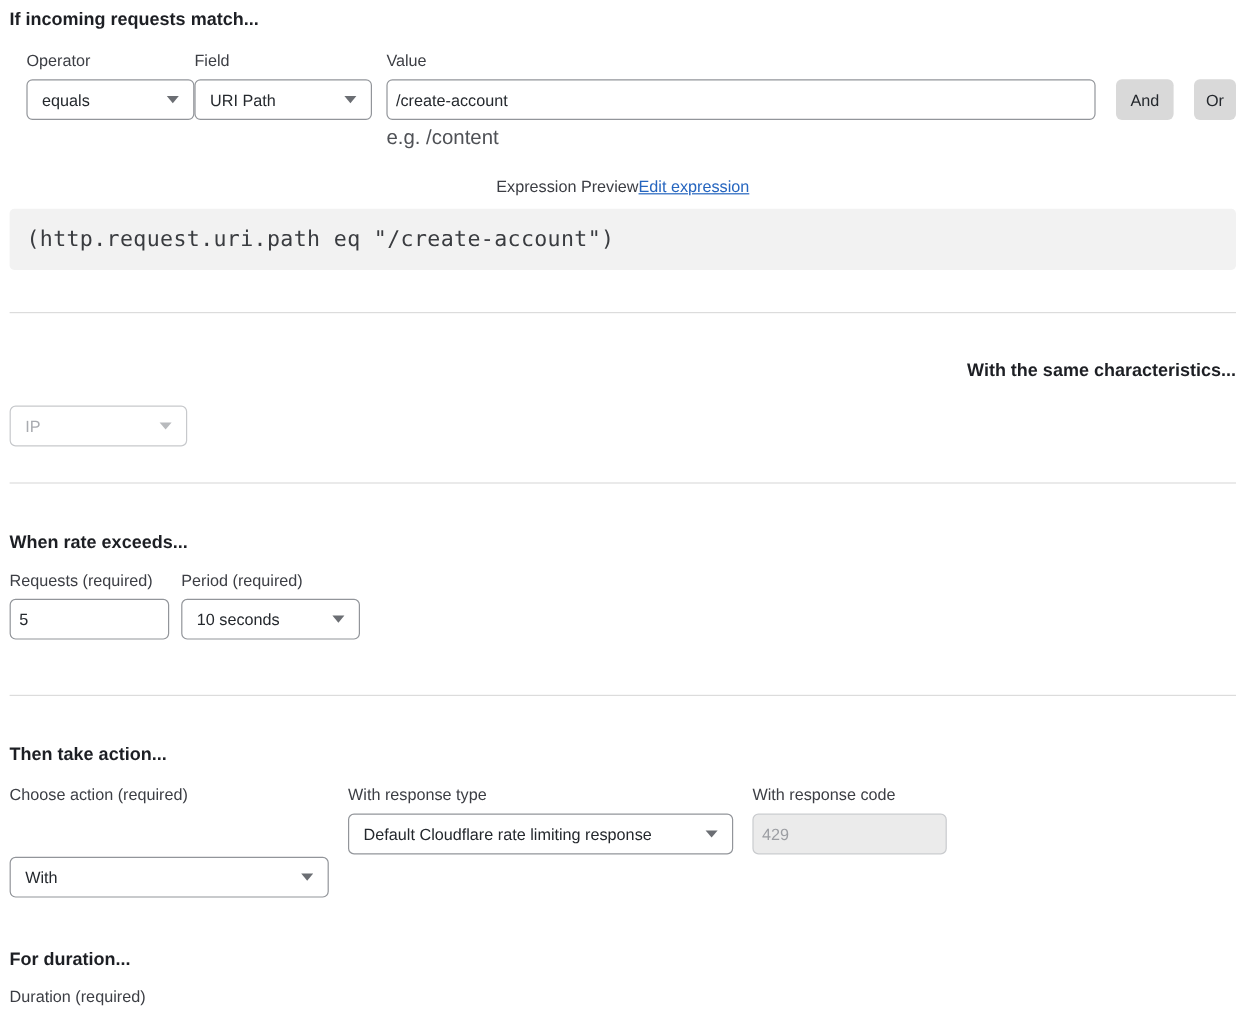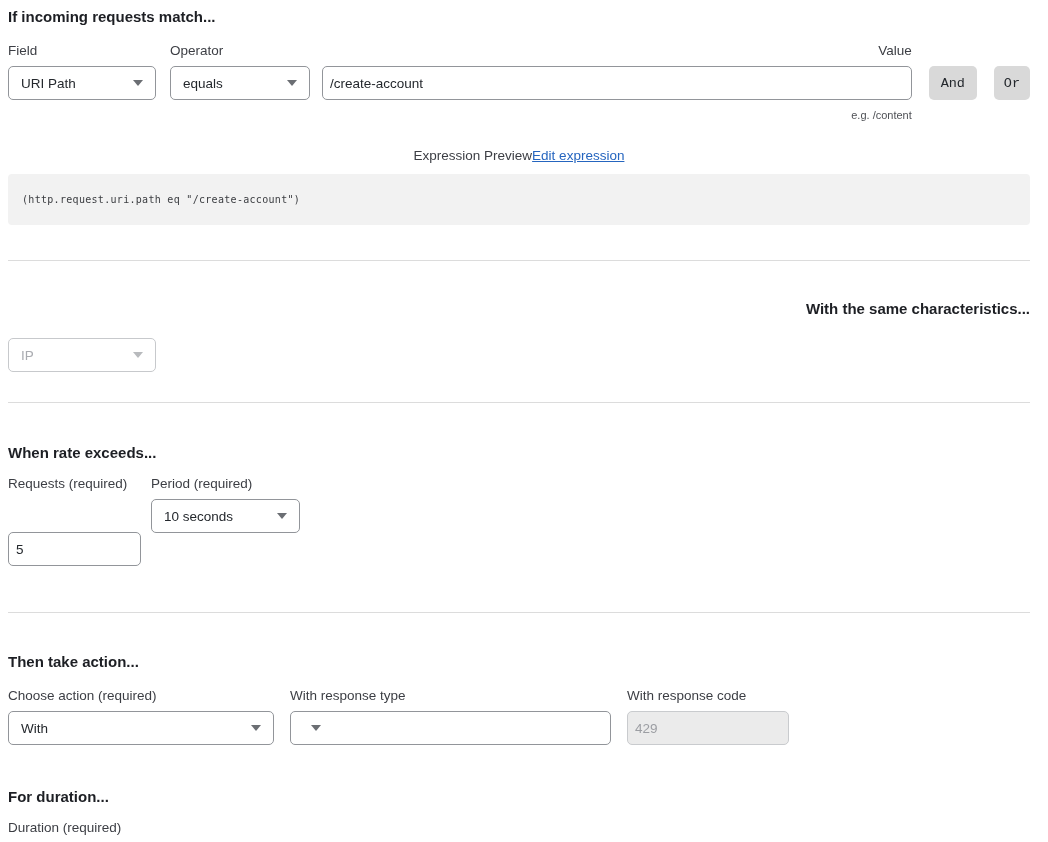--- a/index.html
+++ b/index.html
@@ -60,31 +60,31 @@
 
   .select.disabled { color: #a9abb0; border-color: #c7c9cc; cursor: default; }
   .select.disabled .caret { border-top-color: #b8babd; }
 
   .text-input:disabled {
     background: #ebebeb;
     border-color: #c9cbce;
     color: #9c9ea3;
   }
 
-  .helper-text { font-size: 11px; color: #4f5156; margin-top: 7px; line-height: 16px; margin-left: 12px; }
+  .helper-text { font-size: 17px; color: #4f5156; margin-top: 7px; line-height: 16px; }
 
   .conj-btn {
     margin-top: 24px;
     height: 34px;
     border: none;
     border-radius: 5px;
     background: #d9d9d9;
     color: #24282d;
     font-size: 13.5px;
-    font-family: Liberation Mono, monospace;
+    font-family: Liberation Sans, sans-serif;
     cursor: pointer;
     padding: 0 10px;
   }
   .btn-and { margin-left: 17px; min-width: 48px; }
   .btn-or  { margin-left: 17px; min-width: 34px; }
 
   .preview-header {
     margin-top: 24px;
     display: flex;
     justify-content: center;
@@ -95,70 +95,70 @@
 
   .expression-box {
     margin-top: 10px;
     height: 51px;
     background: #f2f2f2;
     border-radius: 4px;
     display: flex;
     align-items: center;
     padding: 0 14px;
     font-family: "DejaVu Sans Mono", "Liberation Mono", monospace;
-    font-size: 10px;
+    font-size: 18px;
     color: #3a3c40;
     letter-spacing: 0.3px;
   }
 
   .divider { border: none; border-top: 1px solid #dcdcdc; margin: 0; }
   .divider-1 { margin-top: 35px; }
   .divider-2 { margin-top: 30px; }
   .divider-3 { margin-top: 46px; }
 
   .mt-38 { margin-top: 38px; text-align: right; }
   .mt-40 { margin-top: 40px; }
   .mt-39 { margin-top: 39px; }
   .mt-42 { margin-top: 42px; }
   .mt-20 { margin-top: 20px; }
   .mt-16 { margin-top: 16px; }
   .mt-13 { margin-top: 13px; }
 
   
   .w-field    { width: 148px; }
   .w-operator { width: 140px; margin-left: 14px; }
-  .w-value    { flex: 1; margin-left: 12px; align-items: flex-end; }
-  .w-requests { width: 133px; gap: 33px; }
+  .w-value    { flex: 1; margin-left: 12px; }
+  .w-requests { width: 133px; }
   .w-period   { width: 149px; margin-left: 10px; }
-  .w-action   { width: 266px; }
+  .w-action   { width: 266px; gap: 36px; }
   .w-resptype { width: 321px; margin-left: 16px; }
   .w-respcode { width: 162px; margin-left: 16px; }
   .w-duration { width: 148px; }
 </style>
 </head>
 <body>
 
 <div class="container">
 
   <div>
     <h2 class="section-title">If incoming requests match...</h2>
 
     <div class="controls-row mt-16">
+      <div class="field-col w-operator">
+        <span class="field-label">Operator</span>
+        <div class="select">
+          <span>equals</span>
+          <span class="caret"></span>
+        </div>
+      </div>
+
       <div class="field-col w-field">
         <span class="field-label">Field</span>
         <div class="select">
           <span>URI Path</span>
-          <span class="caret"></span>
-        </div>
-      </div>
-
-      <div class="field-col w-operator">
-        <span class="field-label">Operator</span>
-        <div class="select">
-          <span>equals</span>
           <span class="caret"></span>
         </div>
       </div>
 
       <div class="field-col w-value">
         <span class="field-label">Value</span>
         <input type="text" class="text-input" value="/create-account" style="">
         <span class="helper-text">e.g. /content</span>
       </div>
 
@@ -216,20 +216,21 @@
       <div class="field-col w-action">
         <span class="field-label">Choose action (required)</span>
         <div class="select">
           <span>With</span>
           <span class="caret"></span>
         </div>
       </div>
       <div class="field-col w-resptype">
         <span class="field-label">With response type</span>
         <div class="select">
+          <span>Default Cloudflare rate limiting response</span>
           <span class="caret"></span>
         </div>
       </div>
       <div class="field-col w-respcode">
         <span class="field-label">With response code</span>
         <input type="text" class="text-input" disabled="" value="429" style="">
       </div>
     </div>
   </div>
 

